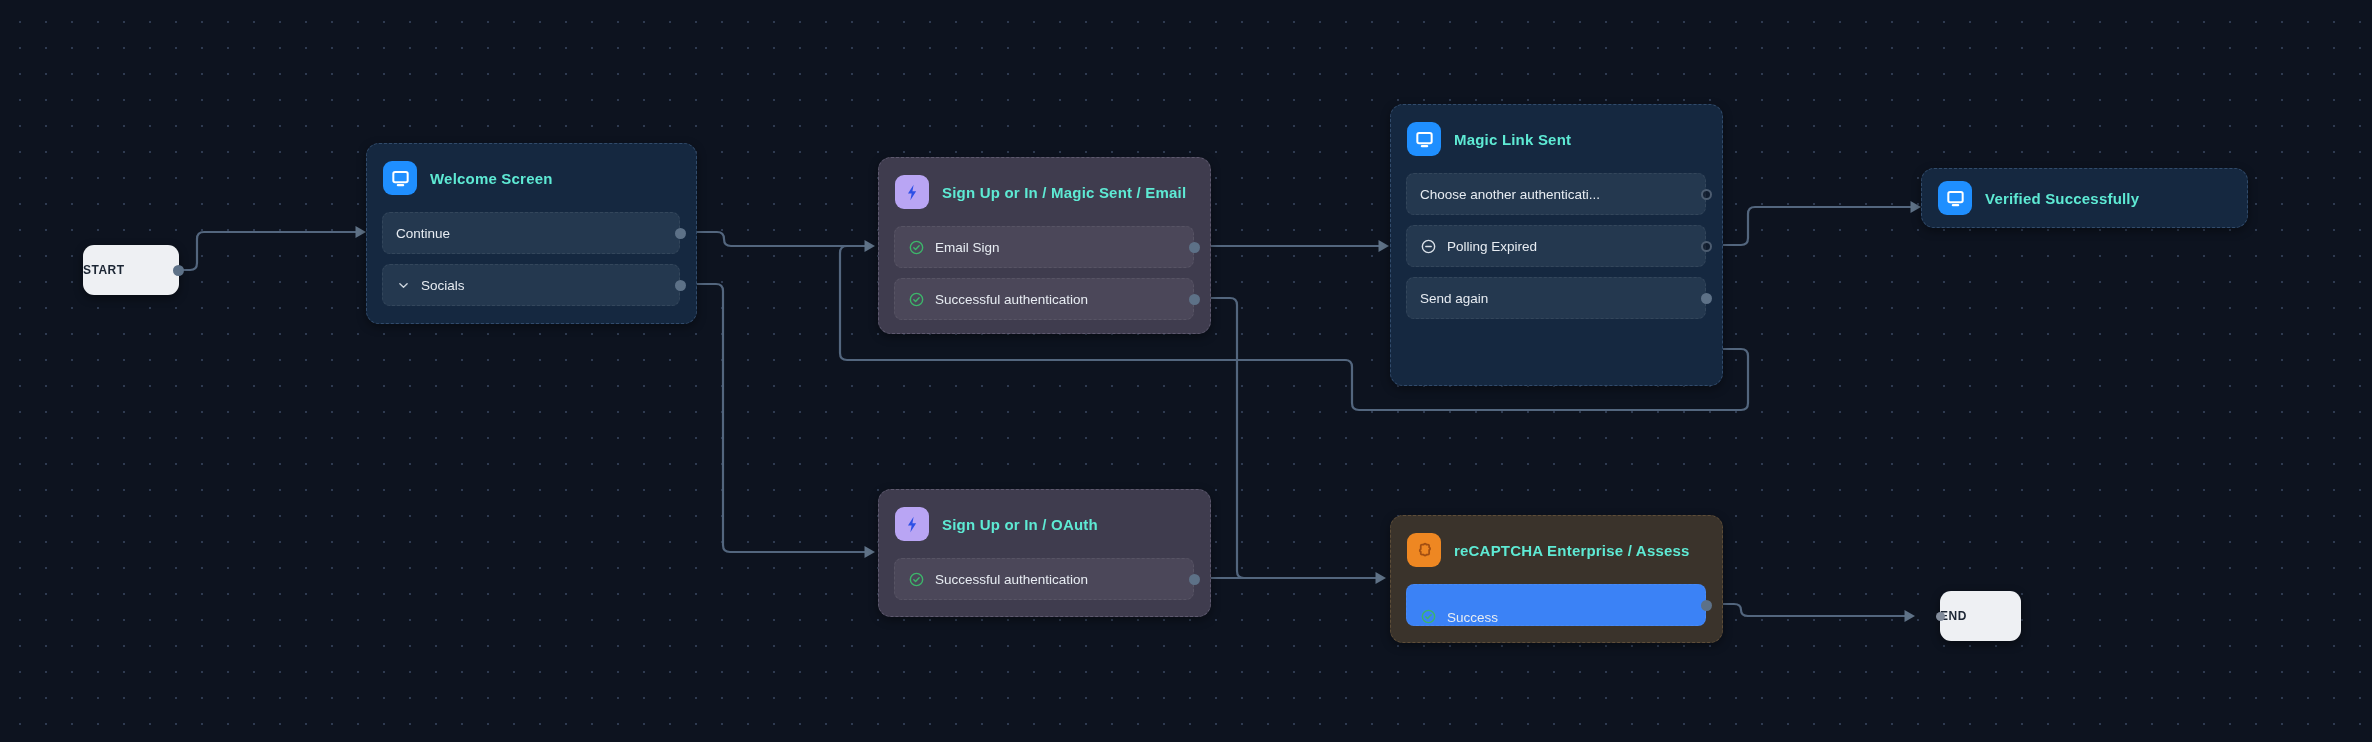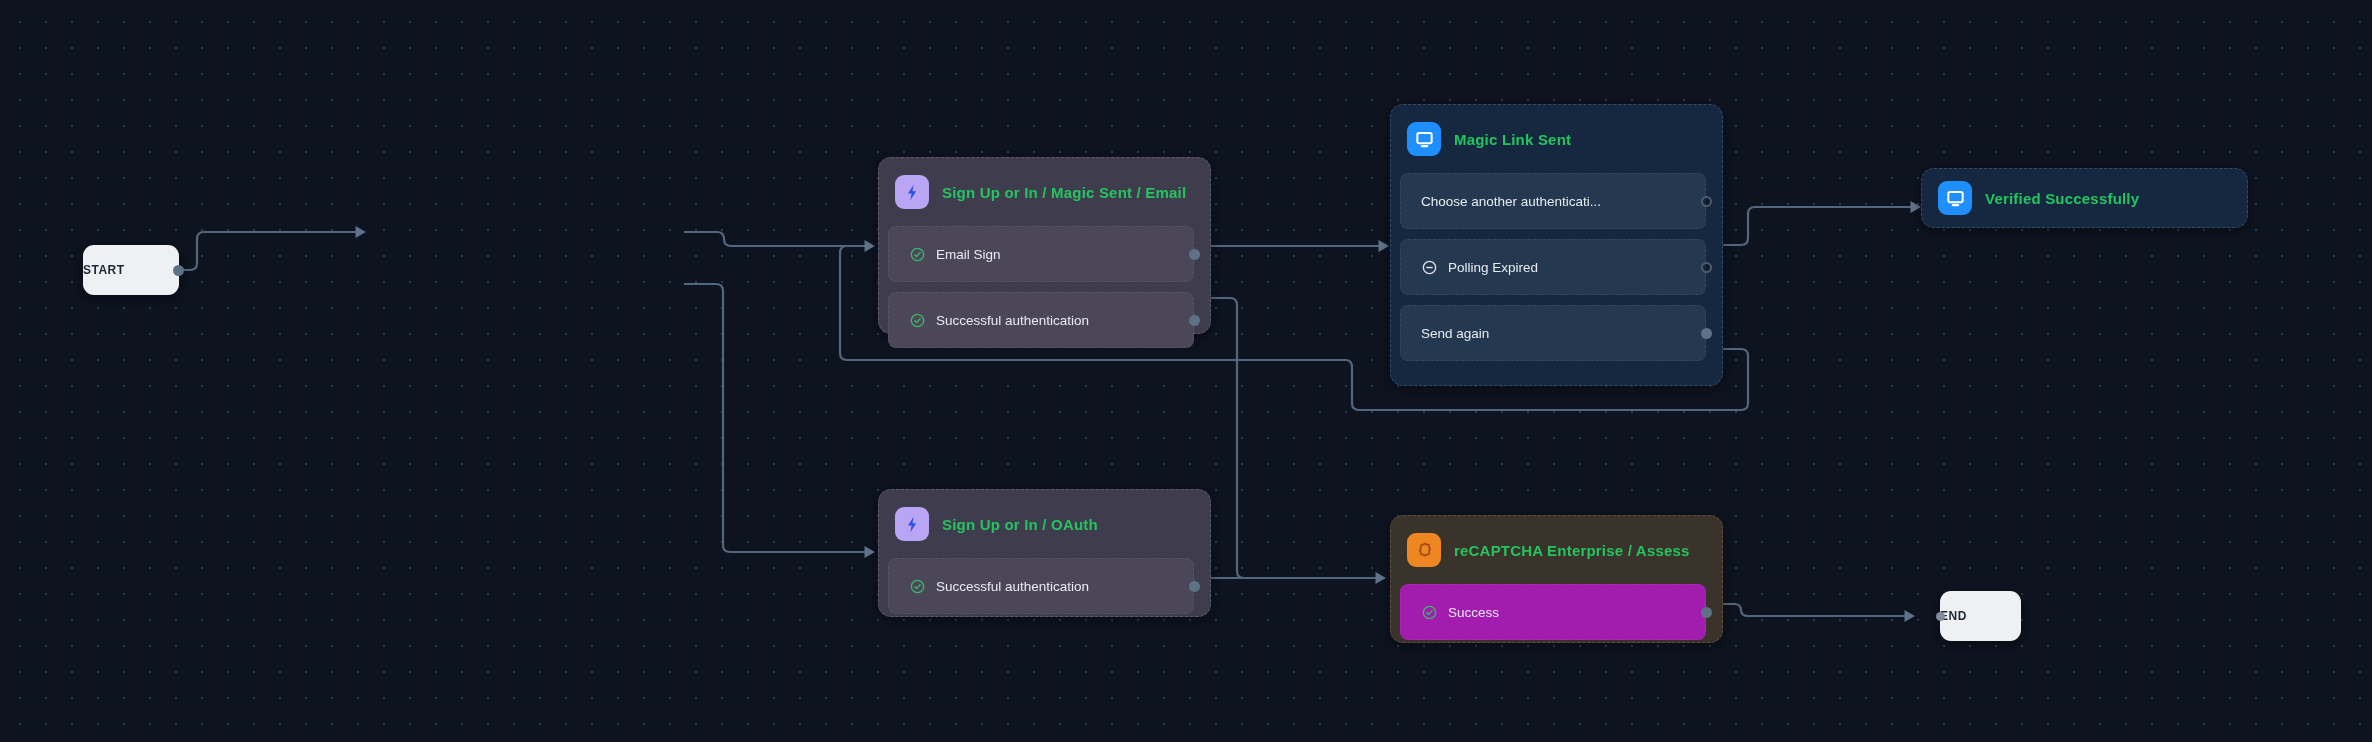--- a/index.html
+++ b/index.html
@@ -25,32 +25,32 @@
     position:absolute;left:0;top:0;right:0;height:68px;
     display:flex;align-items:center;gap:13px;padding:0 16px;box-sizing:border-box;
   }
   .node.no-rows .node-header{height:100%;}
   .node-icon{
     width:34px;height:34px;border-radius:9px;flex:0 0 34px;
     display:flex;align-items:center;justify-content:center;
   }
   .node-icon svg{display:block;}
   .node-title{
-    color:#22c55e;font-size:15px;font-weight:700;white-space:nowrap;
+    color:#5eead4;font-size:15px;font-weight:700;white-space:nowrap;
     letter-spacing:.2px;
   }
   .rows{position:absolute;left:0;top:68px;right:0;}
   .row{
-    position:relative;height:56px;margin:0 16px 10px 9px;border-radius:8px;
-    display:flex;align-items:center;gap:10px;padding:0 20px;box-sizing:border-box;
+    position:relative;height:42px;margin:0 16px 10px 15px;border-radius:8px;
+    display:flex;align-items:center;gap:10px;padding:0 13px;box-sizing:border-box;
     border:1px dashed rgba(255,255,255,.07);
   }
   .theme-navy   .row{background:#24384f;}
   .theme-purple .row{background:#4b4759;}
-  .theme-brown  .row{background:#a21caf;}
+  .theme-brown  .row{background:#3b82f6;align-items:flex-end;}
   .row-label{
     color:#e7ecf2;font-size:13.5px;font-weight:400;white-space:nowrap;
     overflow:hidden;text-overflow:clip;
   }
   .row-icon{display:flex;align-items:center;flex:0 0 auto;}
   .port{
     position:absolute;right:-7px;top:50%;margin-top:-5.5px;
     width:11px;height:11px;border-radius:50%;box-sizing:border-box;z-index:3;
   }
   .port-filled{background:#5d7187;}
@@ -86,20 +86,46 @@
       <path d="M 1711 349 L 1741 349 Q 1748 349 1748 356 L 1748 403 Q 1748 410 1741 410 L 1359 410 Q 1352 410 1352 403 L 1352 367 Q 1352 360 1345 360 L 847 360 Q 840 360 840 353 L 840 253 Q 840 246 847 246 L 862 246" fill="none" stroke="#53667e" stroke-width="2.2"></path>
       <path d="M 1197 578 L 1377 578" fill="none" stroke="#53667e" stroke-width="2.2"></path>
       <polygon points="1386,578 1375.5,572 1375.5,584" fill="#5f7287"></polygon>
       <path d="M 1709 604 L 1734 604 Q 1741 604 1741 610 L 1741 610 Q 1741 616 1748 616 L 1906 616" fill="none" stroke="#53667e" stroke-width="2.2"></path>
       <polygon points="1915,616 1904.5,610 1904.5,622" fill="#5f7287"></polygon>
     </svg>
 <div class="terminal" style="left: 83px; top: 245px; width: 96px; height: 50px;">
       <span>START</span>
       <span class="port port-filled"></span>
     </div>
+    <div class="node theme-navy" style="left: 366px; top: 143px; width: 331px; height: 181px;">
+      <div class="node-header">
+        <div class="node-icon" style="background:#1f8fff">
+          <svg width="21" height="21" viewBox="0 0 24 24">
+            <rect x="3.8" y="4.6" width="16.4" height="11.6" rx="2" fill="none" stroke="#ffffff" stroke-width="2.3"></rect>
+            <path d="M9 19.6h6" stroke="#ffffff" stroke-width="2.6" stroke-linecap="round"></path>
+          </svg>
+        </div>
+        <div class="node-title">Welcome Screen</div>
+      </div>
+      <div class="rows">
+        <div class="row">
+          <span class="row-label">Continue</span>
+          <span class="port port-filled"></span>
+        </div>
+        <div class="row">
+          <span class="row-icon">
+            <svg width="15" height="15" viewBox="0 0 24 24">
+              <path d="m6.2 9.3 5.8 5.4 5.8-5.4" fill="none" stroke="#ccd4dd" stroke-width="2.2" stroke-linecap="round" stroke-linejoin="round"></path>
+            </svg>
+          </span>
+          <span class="row-label">Socials</span>
+          <span class="port port-filled"></span>
+        </div>
+      </div>
+    </div>
     <div class="node theme-purple" style="left: 878px; top: 157px; width: 333px; height: 177px;">
       <div class="node-header">
         <div class="node-icon" style="background:#b9a5f4">
           <svg width="19" height="19" viewBox="0 0 24 24">
             <path d="M13.4 2.2 6.3 13.2h4.6l-1.6 8.6 7.3-11.4h-4.7l1.5-8.2Z" fill="#2d50e6"></path>
           </svg>
         </div>
         <div class="node-title">Sign Up or In / Magic Sent / Email</div>
       </div>
       <div class="rows">

